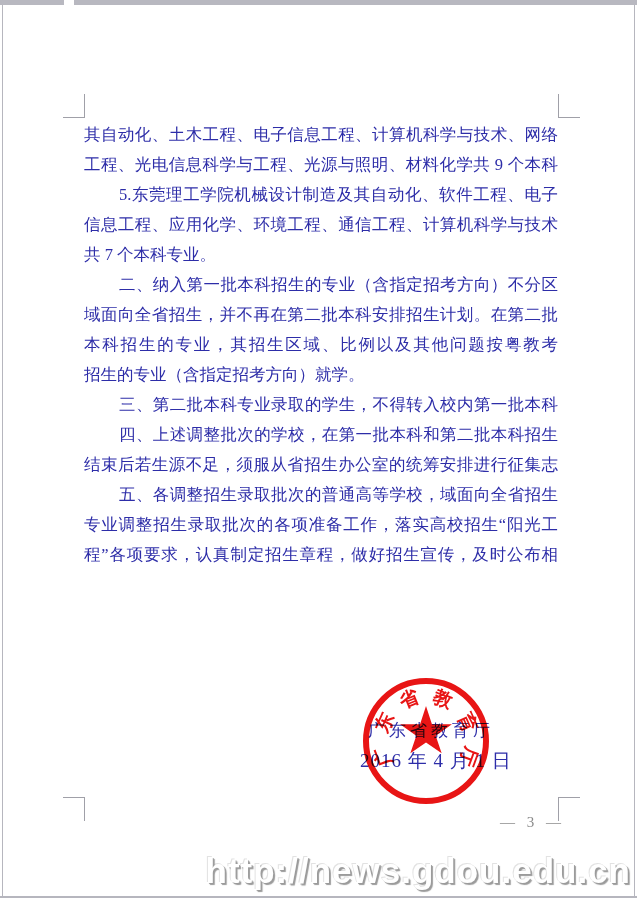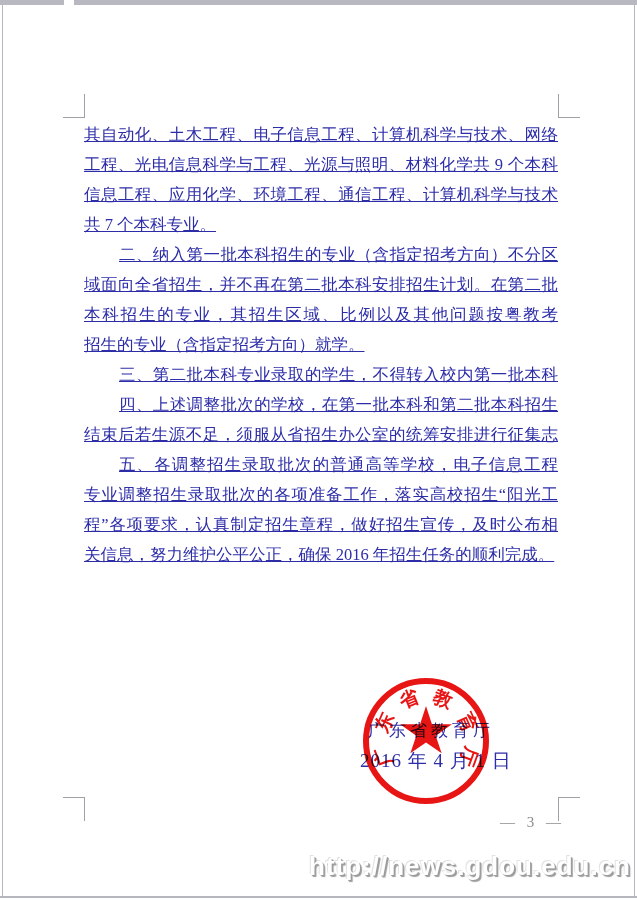--- a/index.html
+++ b/index.html
@@ -41,21 +41,20 @@
   .content {
     position: absolute; left: 84px; top: 120px; width: 474px;
     color: var(--ink);
     font-size: 16.5px;
   }
   .line {
     height: 30px; line-height: 30px;
     text-align: justify;
     text-align-last: justify;
     white-space: nowrap;
-    text-decoration: underline;
   }
   .line.last  { text-align-last: left; }
   .line.indent{ padding-left: 35px; }
 
   
   .sig-org {
     position: absolute; left: 368px; top: 719px;
     color: var(--ink); font-size: 17px; letter-spacing: 4px;
     z-index: 2; white-space: nowrap;
   }
@@ -95,21 +94,21 @@
   .page-number {
     position: absolute; left: 500px; top: 814px;
     color: var(--pagenum-gray);
     font-size: 15px; letter-spacing: 4px;
     font-family: "Liberation Serif", serif;
     white-space: nowrap;
   }
   .watermark {
     position: absolute; right: 6px; top: 851px;
     font-family: "Liberation Sans", sans-serif;
-    font-weight: bold; font-size: 26px; letter-spacing: 1px;
+    font-weight: bold; font-size: 35px; letter-spacing: 1px;
     color: #ffffff;
     text-shadow: 2px 2px 1px #9b9b9b, 1px 1px 0 #ababab, -1px -1px 0 #e2e2e2;
     white-space: nowrap;
     z-index: 1;
   }
 </style>
 </head>
 <body>
 
 <div class="top-bar"></div>
@@ -120,33 +119,33 @@
 
 <div class="mark mark-tl"></div>
 <div class="mark mark-tr"></div>
 <div class="mark mark-bl"></div>
 <div class="mark mark-br"></div>
 
 <div class="content">
 
 <div class="line">其自动化、土木工程、电子信息工程、计算机科学与技术、网络</div>
     <div class="line">工程、光电信息科学与工程、光源与照明、材料化学共 9 个本科</div>
+    <div class="line indent">5.东莞理工学院机械设计制造及其自动化、软件工程、电子</div>
     <div class="line">信息工程、应用化学、环境工程、通信工程、计算机科学与技术</div>
     <div class="line last">共 7 个本科专业。</div>
     <div class="line indent">二、纳入第一批本科招生的专业（含指定招考方向）不分区</div>
     <div class="line">域面向全省招生，并不再在第二批本科安排招生计划。在第二批</div>
     <div class="line">本科招生的专业，其招生区域、比例以及其他问题按粤教考</div>
     <div class="line last">招生的专业（含指定招考方向）就学。</div>
     <div class="line indent">三、第二批本科专业录取的学生，不得转入校内第一批本科</div>
     <div class="line indent">四、上述调整批次的学校，在第一批本科和第二批本科招生</div>
     <div class="line">结束后若生源不足，须服从省招生办公室的统筹安排进行征集志</div>
-    <div class="line indent">五、各调整招生录取批次的普通高等学校，电子信息工程</div>
+    <div class="line indent">五、各调整招生录取批次的普通高等学校，域面向全省招生</div>
     <div class="line">专业调整招生录取批次的各项准备工作，落实高校招生“阳光工</div>
     <div class="line">程”各项要求，认真制定招生章程，做好招生宣传，及时公布相</div>
-    <div class="line last">关信息，努力维护公平公正，确保 2016 年招生任务的顺利完成。</div>
   </div>
 
 <div class="sig-org">广东省教育厅</div>
 <div class="sig-date">2016 年 4 月 1 日</div>
 
 <div class="seal">
   <div class="seal-ring"></div>
   <div class="seal-star"></div>
   <div>
       <span class="seal-char" style="transform: translate(-50%, -50%) rotate(-110deg) translateY(-45px);">广</span>

